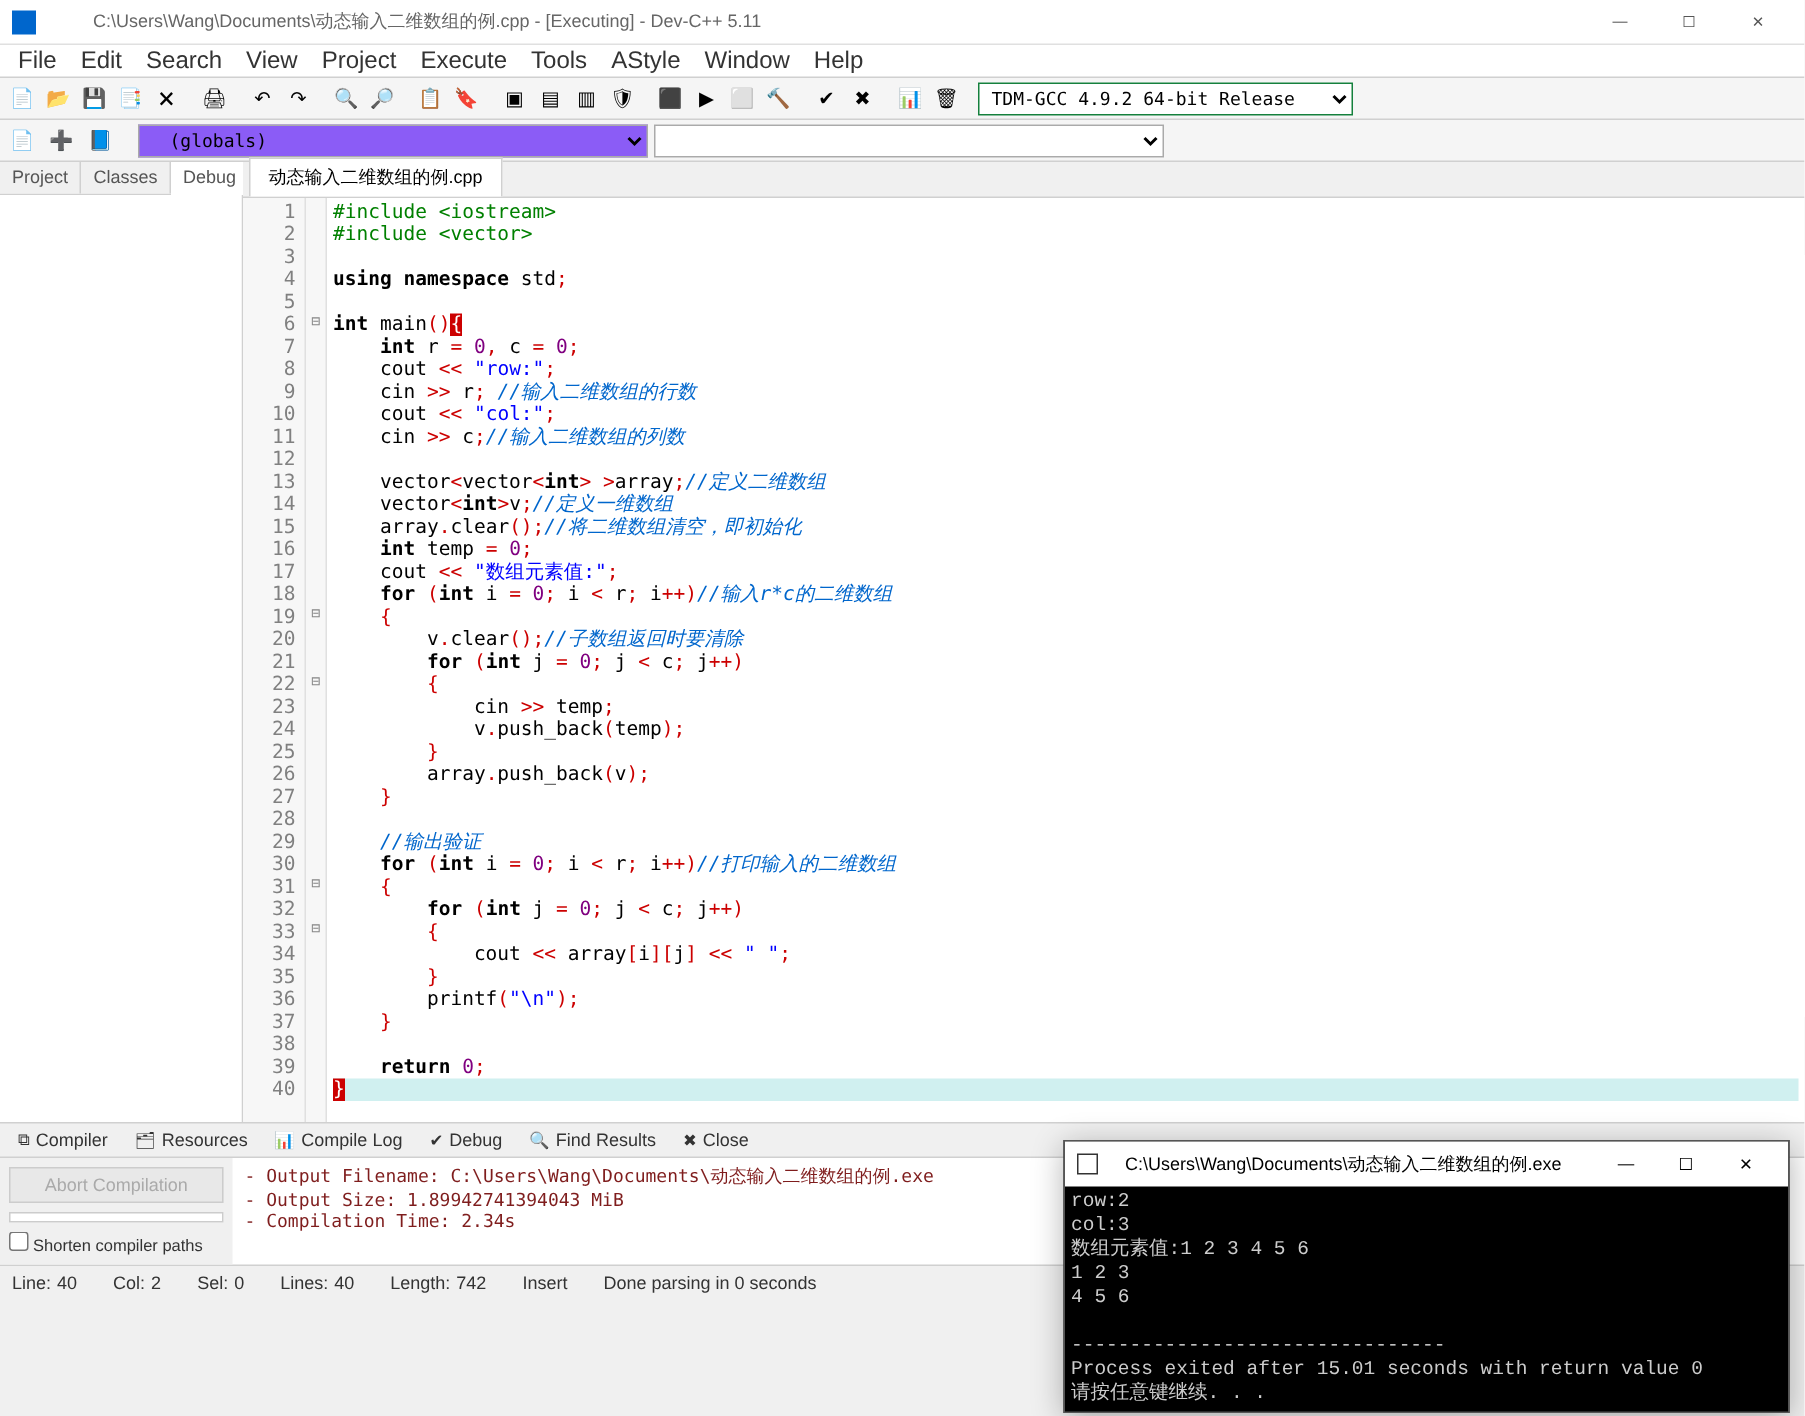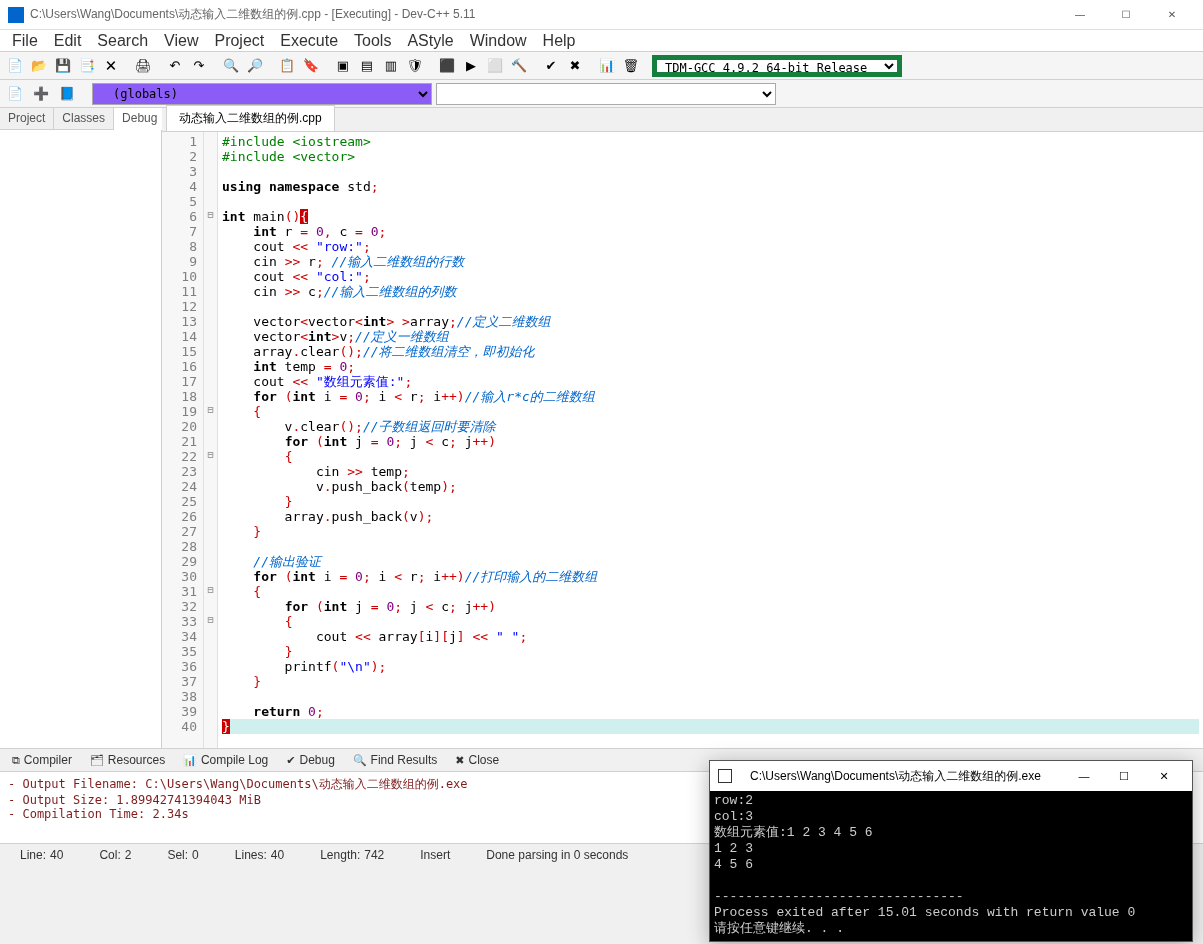--- a/index.html
+++ b/index.html
@@ -12,20 +12,21 @@
   overflow: hidden;
   position: relative;
 }
 .titlebar {
   height: 30px;
   background: #fff;
   display: flex;
   align-items: center;
   padding: 0 8px;
   border-bottom: 1px solid #e0e0e0;
+  gap: 32px;
 }
 .titlebar .app-icon {
   width: 16px; height: 16px;
   background: #0066cc;
   margin-right: 6px;
 }
 .titlebar .title-text { flex: 1; color: #666; font-size: 12px; }
 .titlebar .win-controls { display: flex; }
 .titlebar .win-btn { width: 46px; height: 30px; display:flex;align-items:center;justify-content:center;font-size:10px;color:#555;}
 .menubar {
@@ -49,21 +50,21 @@
 }
 .tbtn {
   width: 22px; height: 22px;
   border: 1px solid transparent;
   display: flex; align-items: center; justify-content: center;
   font-size: 13px;
 }
 .tsep { width: 6px; }
 .compiler-select {
   height: 22px;
-  border: 5px solid #15803d;
+  border: 1px solid #15803d;
   background: #fff;
   font-family: monospace;
   font-size: 12px;
   padding: 0 4px;
   width: 250px;
 }
 .toolbar2 {
   height: 28px;
   background: #f5f5f5;
   display: flex;
@@ -206,21 +207,21 @@
 .statusbar {
   height: 22px;
   background: #f0f0f0;
   display: flex;
   align-items: center;
   padding: 0 8px;
   gap: 24px;
   font-size: 12px;
   color: #333;
 }
-.statusbar .sitem { display:flex;gap:4px;margin-left:12px;}
+.statusbar .sitem { display:flex;gap:4px;}
 
 .console-window {
   position: absolute;
   left: 709px;
   top: 760px;
   width: 484px;
   height: 182px;
   background: #000;
   border: 1px solid #555;
   box-shadow: 0 4px 20px rgba(0,0,0,0.3);
@@ -445,20 +446,25 @@
       <span class="ic">🔍</span>
       <span>Find Results</span>
     </div>
     <div class="btab">
       <span class="ic">✖</span>
       <span>Close</span>
     </div>
   </div>
 
 <div class="bottom-panel">
+  <div class="bp-left">
+    <div class="abort-btn">Abort Compilation</div>
+    <div style="height:20px;border:1px solid #ccc;background:#fff;"></div>
+    <label class="short-chk"><input type="checkbox" style=""> <span>Shorten compiler paths</span></label>
+  </div>
   <div class="bp-output">- Output Filename: C:\Users\Wang\Documents\动态输入二维数组的例.exe
 - Output Size: 1.89942741394043 MiB
 - Compilation Time: 2.34s</div>
 </div>
 
 <div class="statusbar">
   <div class="sitem">
       <span>Line:</span>
       <span>40</span>
     </div>

